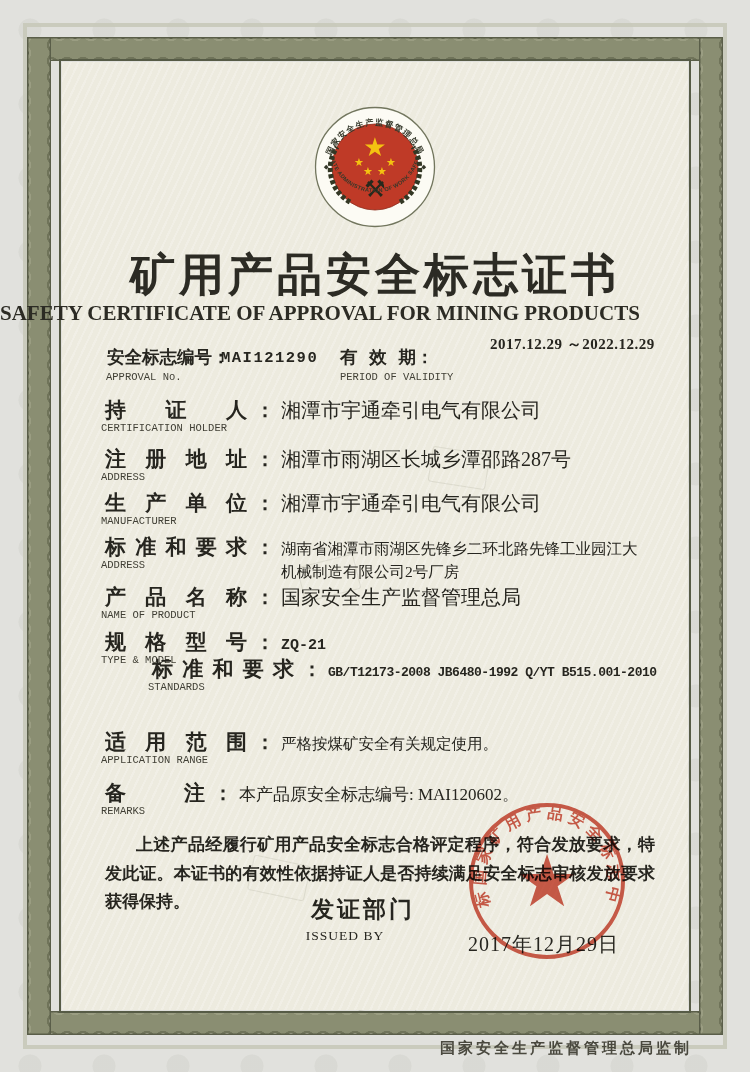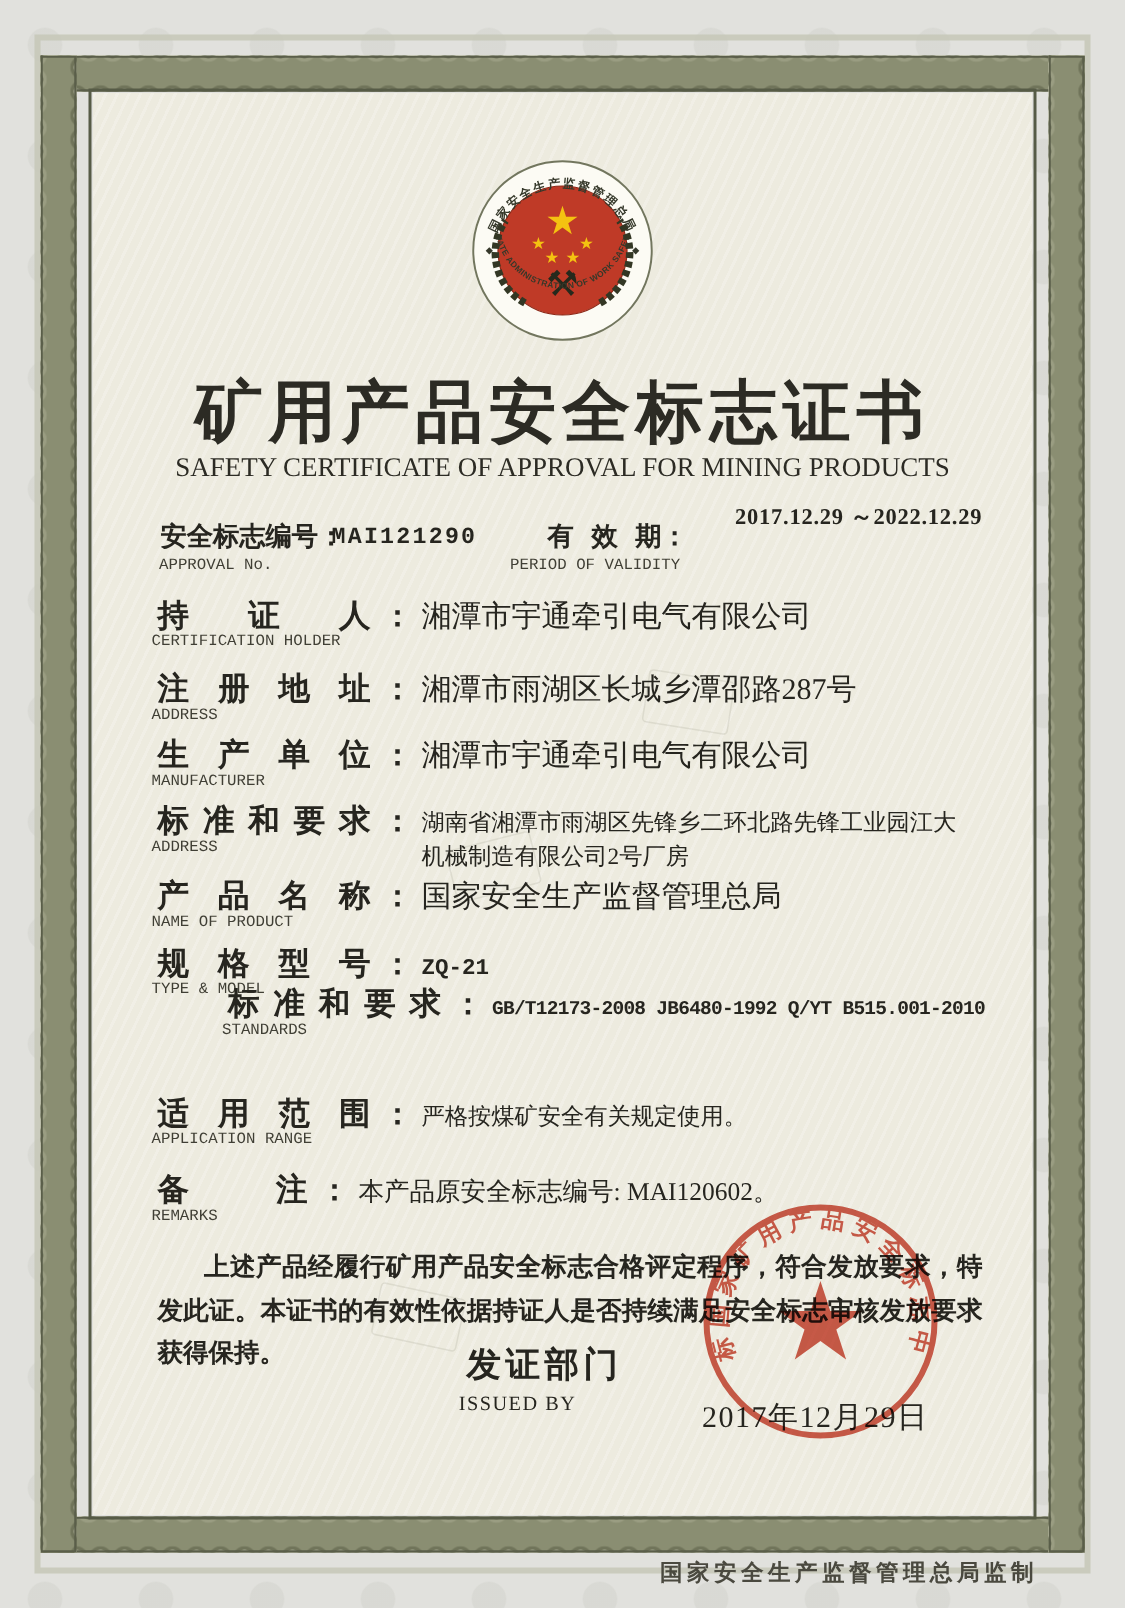--- a/index.html
+++ b/index.html
@@ -29,30 +29,30 @@
          background-image:repeating-linear-gradient(115deg, rgba(255,255,255,.22) 0 2px, rgba(0,0,0,0) 2px 7px);}
   
   .wm-ma{position:absolute;left:150px;top:400px;font-family:"Liberation Sans",sans-serif;
          font-weight:bold;font-size:300px;line-height:1;color:rgba(255,255,250,.42);
          transform:rotate(-7deg);text-shadow:2px 2px 2px rgba(168,166,148,.30);pointer-events:none;}
   .wm-tile{position:absolute;width:56px;height:34px;border:1.5px solid rgba(150,148,130,.30);border-radius:3px;}
   .wm-circ{position:absolute;width:46px;height:46px;border-radius:50%;border:1.5px solid rgba(150,148,130,.26);}
   
   .title{position:absolute;left:0;right:0;top:245px;text-align:center;
          font-size:45px;font-weight:bold;letter-spacing:4px;color:#2c2b24;}
-  .subtitle{position:absolute;left:0;right:0;top:301px;text-align:center;
-            font-size:18px;font-weight:normal;color:#2c2b24;}
+  .subtitle{position:absolute;left:0;right:0;top:301px;
+            font-size:21px;font-weight:bold;color:#2c2b24;}
   
   .apr{position:absolute;left:107px;top:345px;font-size:17.5px;font-weight:bold;font-family:Liberation Mono, monospace;}
   .apr-en{position:absolute;left:106px;top:371px;}
   .sub-en{font-family:"Liberation Mono","DejaVu Sans Mono",monospace;font-size:10.5px;color:#403f35;}
   .apr-val{position:absolute;left:221px;top:349px;font-family:"Liberation Mono","DejaVu Sans Mono",monospace;
            font-size:15.5px;font-weight:bold;letter-spacing:1.5px;}
   .vld{position:absolute;left:340px;top:345px;font-size:17.5px;font-weight:bold;}
-  .vld .jlab{display:inline-block;width:76px;text-align:justify;text-align-last:justify;margin-left:25px;}
+  .vld .jlab{display:inline-block;width:76px;text-align:justify;text-align-last:justify;}
   .vld-en{position:absolute;left:340px;top:371px;}
   .vld-val{position:absolute;left:453px;top:335px;font-size:15px;font-weight:bold;letter-spacing:.5px;margin-left:37px;}
   
   .row{position:absolute;left:105px;white-space:nowrap;}
   .row .lab{display:inline-block;width:142px;font-size:21px;font-weight:bold;
             text-align:justify;text-align-last:justify;}
   .row .col{font-size:20px;font-weight:bold;padding:0 6px 0 8px;}
   .row .val{font-size:20px;}
   .row .sub{position:absolute;left:-4px;top:26px;}
   .row.addr2 .val{display:inline-block;width:370px;font-size:15.5px;line-height:23px;

